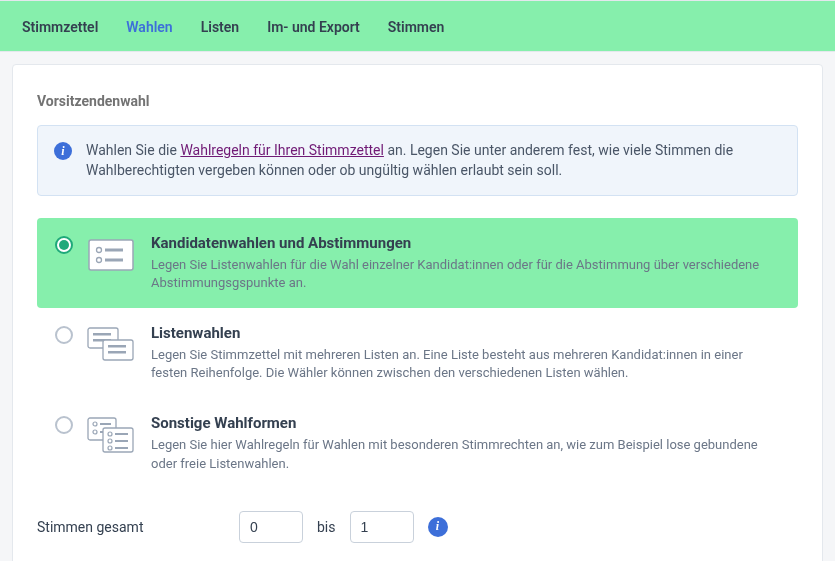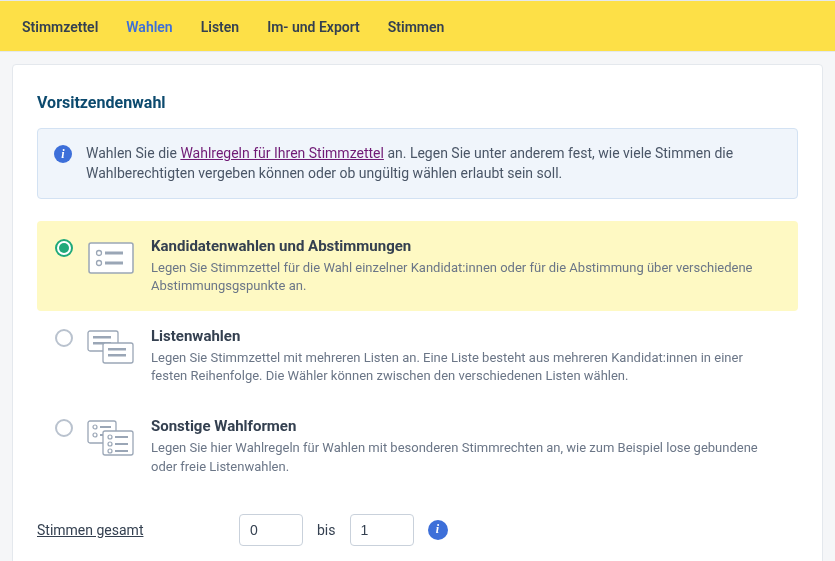--- a/index.html
+++ b/index.html
@@ -11,40 +11,40 @@
     width: 835px;
     height: 561px;
     overflow: hidden;
   }
   .tabs {
     display: flex;
     gap: 28px;
     padding: 18px 22px 16px;
     border-top: 1px solid #e4e8ed;
     border-bottom: 1px solid #e4e8ed;
-    background: #fde047;
+    background: #86efac;
   }
   .tab {
     color: #344050;
     font-weight: 600;
     font-size: 14px;
     cursor: pointer;
   }
   .tab.active { color: #3d6fd9; }
   .card {
     margin: 12px 12px 12px;
     background: #fff;
     border: 1px solid #e4e8ed;
     border-radius: 4px;
     padding: 28px 24px 24px;
   }
   h2 {
-    font-size: 16px;
+    font-size: 14px;
     font-weight: 700;
-    color: #0c4a6e;
+    color: #737373;
     margin-bottom: 16px;
   }
   .infobox {
     display: flex;
     gap: 14px;
     background: #f0f5fb;
     border: 1px solid #d3e2f3;
     border-radius: 4px;
     padding: 14px 16px;
     margin-bottom: 22px;
@@ -65,21 +65,21 @@
   .infobox-text { color: #4a5667; font-size: 14px; line-height: 1.45; }
   .infobox-text a { color: #701a75; text-decoration: underline; }
   .options { margin-bottom: 22px; }
   .option {
     display: flex;
     gap: 14px;
     padding: 16px 18px 16px 18px;
     border-radius: 4px;
     align-items: flex-start;
   }
-  .option.selected { background: #fef9c3; }
+  .option.selected { background: #86efac; }
   .radio {
     width: 18px; height: 18px;
     border: 2px solid #b9c2ce;
     border-radius: 50%;
     flex-shrink: 0;
     margin-top: 2px;
     position: relative;
     cursor: pointer;
     background: #fff;
   }
@@ -109,21 +109,21 @@
     line-height: 1.4;
   }
   .row {
     display: flex;
     align-items: center;
     gap: 14px;
     margin-bottom: 28px;
     font-size: 14px;
     color: #344050;
   }
-  .row label:first-child { width: 188px; text-decoration: underline; }
+  .row label:first-child { width: 188px; }
   .num {
     width: 64px;
     padding: 7px 10px;
     border: 1px solid #c9d1db;
     border-radius: 4px;
     font-size: 14px;
     color: #344050;
   }
   svg { display: block; }
 </style>
@@ -156,21 +156,21 @@
         <svg viewBox="0 0 50 38">
           <rect x="2" y="4" width="44" height="30" rx="2" fill="#fff" stroke="#9aa6b6" stroke-width="1.5"></rect>
           <circle cx="12" cy="14" r="2.5" fill="none" stroke="#9aa6b6" stroke-width="1.3"></circle>
           <rect x="18" y="12.5" width="18" height="3" fill="#9aa6b6"></rect>
           <circle cx="12" cy="24" r="2.5" fill="none" stroke="#9aa6b6" stroke-width="1.3"></circle>
           <rect x="18" y="22.5" width="18" height="3" fill="#9aa6b6"></rect>
         </svg>
       </div>
       <div class="option-body">
         <div class="option-title">Kandidatenwahlen und Abstimmungen</div>
-        <div class="option-desc">Legen Sie Stimmzettel für die Wahl einzelner Kandidat:innen oder für die Abstimmung über verschiedene Abstimmungsgspunkte an.</div>
+        <div class="option-desc">Legen Sie Listenwahlen für die Wahl einzelner Kandidat:innen oder für die Abstimmung über verschiedene Abstimmungsgspunkte an.</div>
       </div>
     </div>
 
     <div class="option">
       <div class="radio"></div>
       <div class="option-icon">
         <svg viewBox="0 0 50 38">
           <rect x="1" y="2" width="30" height="20" rx="2" fill="#fff" stroke="#9aa6b6" stroke-width="1.3"></rect>
           <rect x="6" y="7" width="18" height="2.5" fill="#9aa6b6"></rect>
           <rect x="6" y="13" width="18" height="2.5" fill="#9aa6b6"></rect>

